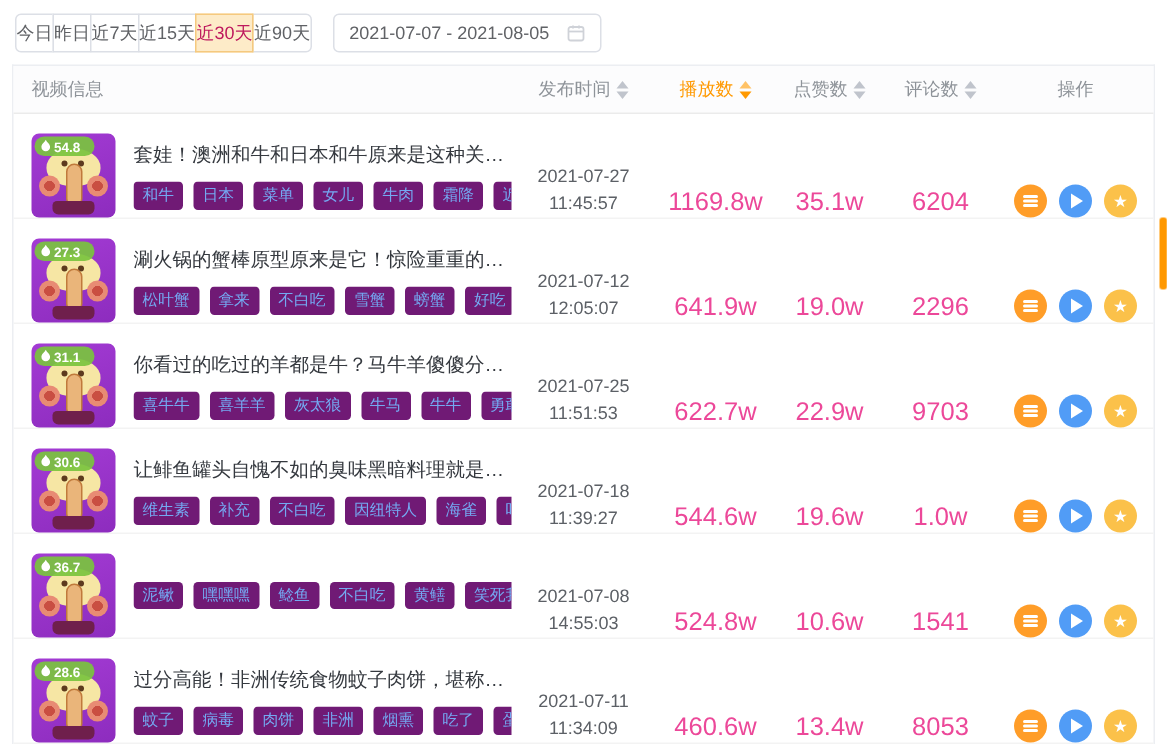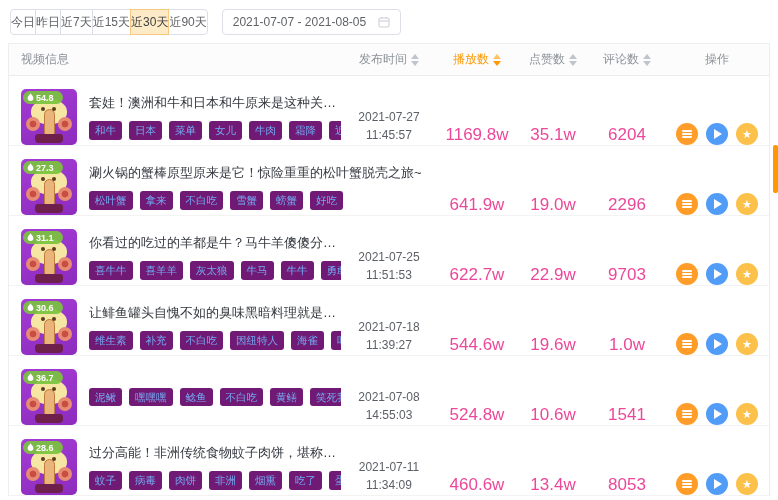--- a/index.html
+++ b/index.html
@@ -7,21 +7,21 @@
     font-family:"Liberation Sans","DejaVu Sans",sans-serif; }
 
   
   .topbar { display:flex; align-items:center; padding:9px 0 8px 10px; }
   .btn-group { display:flex; }
   .qbtn { background:#fff; border:1px solid #dcdfe6; color:#606266; font-size:12px;
     padding:6px 0; cursor:pointer; margin-left:-1px; position:relative;
     font-family:inherit; line-height:1; }
   .qbtn:first-child { border-radius:4px 0 0 4px; margin-left:0; }
   .qbtn:last-child { border-radius:0 4px 4px 0; }
-  .qbtn.active { background:#fdebc8; border-color:#f5c97f; color:#404040; z-index:2; }
+  .qbtn.active { background:#fdebc8; border-color:#f5c97f; color:#be185d; z-index:2; }
   .datebox { margin-left:14px; border:1px solid #dcdfe6; border-radius:4px; height:26px;
     display:flex; align-items:center; padding:0 10px; color:#606266; font-size:12px;
     cursor:pointer; }
   .datebox .cal { margin-left:12px; display:flex; align-items:center; opacity:.75; }
 
   
   .table-box { margin:0 8px; border:1px solid #eceef2; border-bottom:none; }
   .thead { display:flex; align-items:center; height:32px; background:#fcfcfd;
     border-bottom:1px solid #ebebeb; font-size:12px; color:#8e9399; }
   .row { display:flex; align-items:flex-end; height:70px; border-bottom:1px solid #f3f3f3; }
@@ -235,20 +235,24 @@
           <span class="tag">松叶蟹</span>
           <span class="tag">拿来</span>
           <span class="tag">不白吃</span>
           <span class="tag">雪蟹</span>
           <span class="tag">螃蟹</span>
           <span class="tag">好吃</span>
 
         </div>
       </div>
     </div>
+    <div class="cell publish">
+      <div class="pubdate">2021-07-12</div>
+      <div class="pubtime">12:05:07</div>
+    </div>
     <div class="cell plays num">641.9w</div>
     <div class="cell likes num">19.0w</div>
     <div class="cell comments num">2296</div>
     <div class="cell actions">
       <button class="act a1">
           <span class="ic-lines"></span>
         </button>
       <button class="act a2">
           <span class="ic-play"></span>
         </button>

